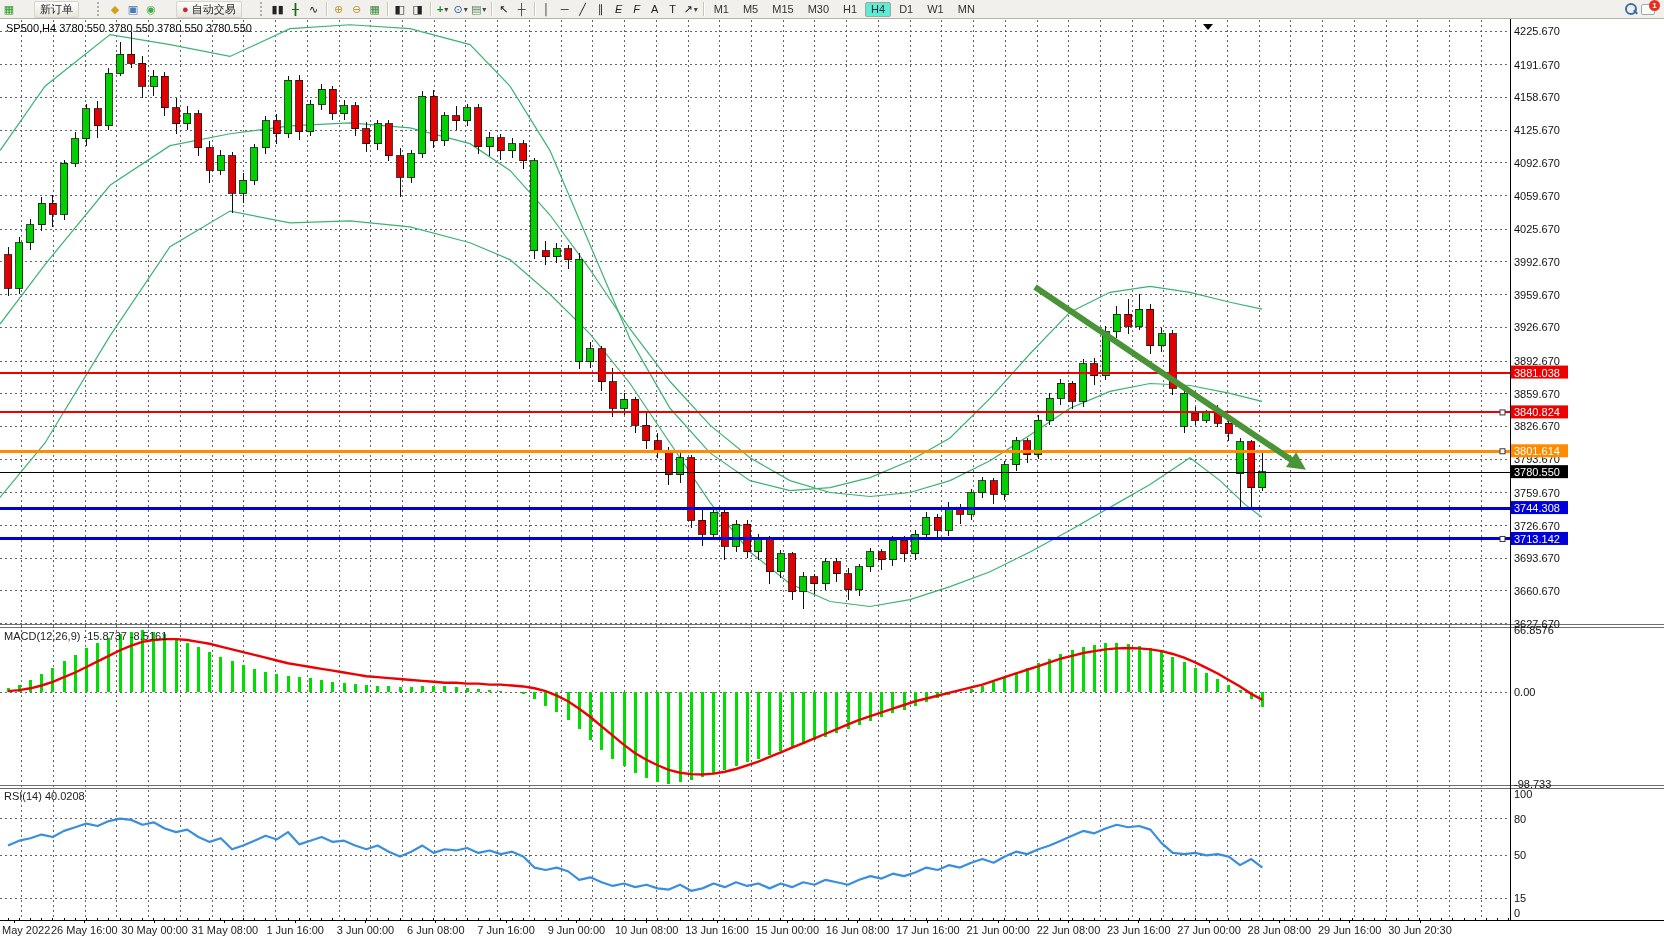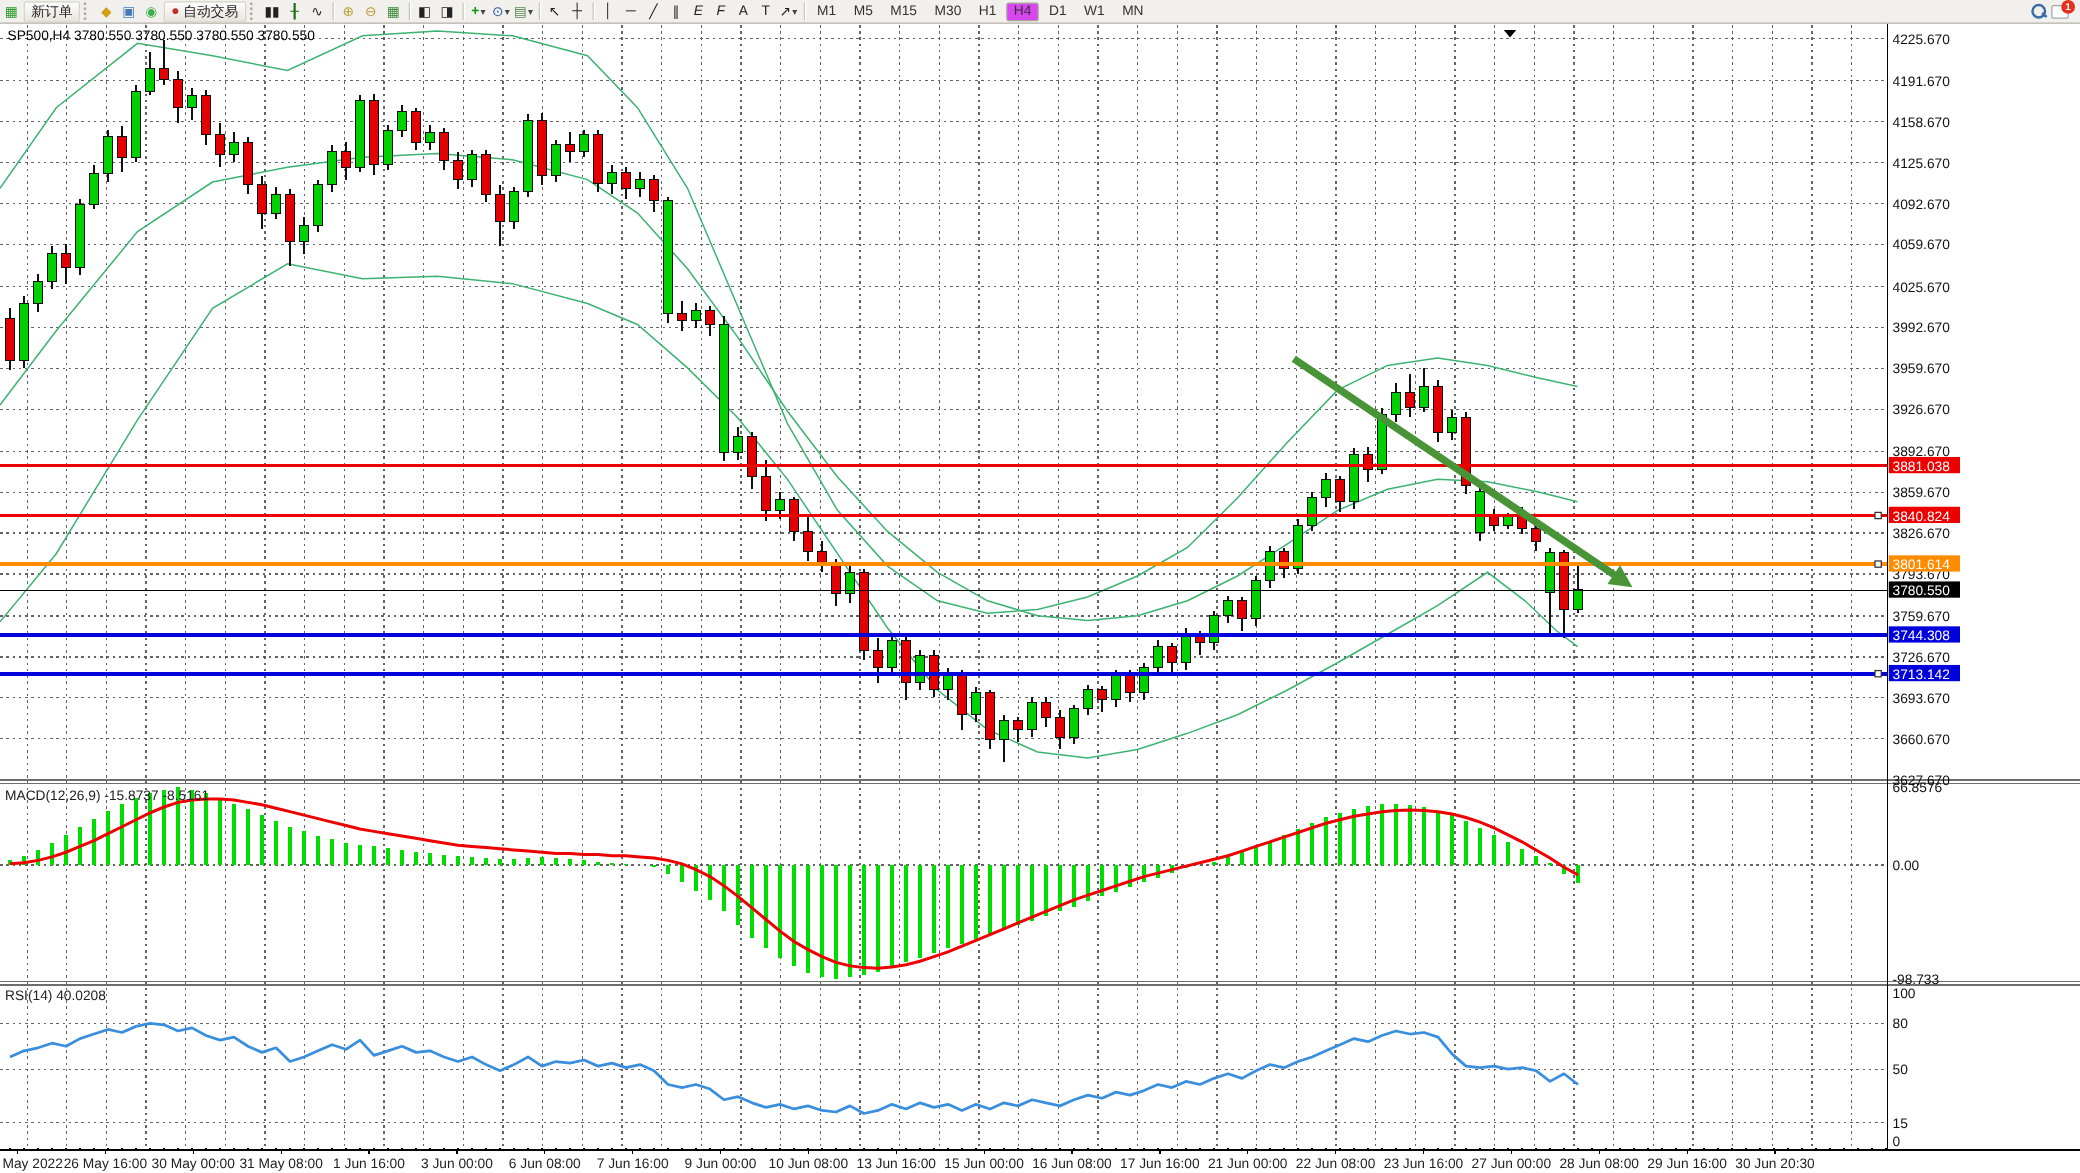--- a/index.html
+++ b/index.html
@@ -2,27 +2,27 @@
 <html><head>
 <meta charset="utf-8">
 <style>
   html,body{margin:0;padding:0;background:#fff;width:1664px;height:938px;overflow:hidden;
     font-family:"Liberation Sans","DejaVu Sans",sans-serif;}
   .toolbar{position:absolute;left:0;top:0;width:1664px;height:18px;background:#f2f0ec;
     border-bottom:1px solid #b5b2aa;display:flex;align-items:center;font-size:11px;color:#222;
     white-space:nowrap;z-index:5;}
   .tb-grip{width:5px;height:14px;margin:0 2px;border-left:2px dotted #b0aca2;}
   .tb-sep{width:1px;height:14px;background:#c9c5bb;margin:0 3px;box-shadow:1px 0 0 #fff;}
-  .tb-btn{display:inline-flex;align-items:center;gap:3px;padding:1px 5px;margin:0 1px;
+  .tb-btn{display:inline-flex;align-items:center;gap:3px;padding:1px 5px;margin:0 16px;
     border:1px solid #d8d4ca;border-radius:2px;background:linear-gradient(#fdfdfd,#e8e5de);
     cursor:default;height:13px;}
   .tb-ico{display:inline-flex;align-items:center;justify-content:center;width:16px;height:15px;
     margin:0 1px;font-size:11px;cursor:default;}
   .tb-tf{padding:1px 6px;margin:0 1px;color:#333;height:13px;display:inline-flex;align-items:center;}
-  .tb-tf.active{background:#d946ef;border:1px solid #a8a49a;border-radius:2px;padding:0 5px;}
+  .tb-tf.active{background:#5eead4;border:1px solid #a8a49a;border-radius:2px;padding:0 5px;}
   .caret{font-size:8px;color:#444;margin-left:1px;}
   .badge{position:relative;width:16px;height:14px;}
   .badge .bubble{position:absolute;left:0;top:2px;width:12px;height:9px;border:1px solid #9aa;
     border-radius:2px;background:#fff;}
   .badge .dot{position:absolute;right:-3px;top:-2px;width:11px;height:11px;border-radius:50%;
     background:#e53020;color:#fff;font-size:8px;line-height:11px;text-align:center;font-weight:bold;}
   .mag{position:relative;width:14px;height:14px;}
   .mag .lens{position:absolute;left:1px;top:1px;width:8px;height:8px;border:2px solid #3a6ea5;border-radius:50%;}
   .mag .tail{position:absolute;left:9px;top:9px;width:5px;height:2px;background:#3a6ea5;transform:rotate(45deg);}
   #chartwrap{position:absolute;left:0;top:18px;}

